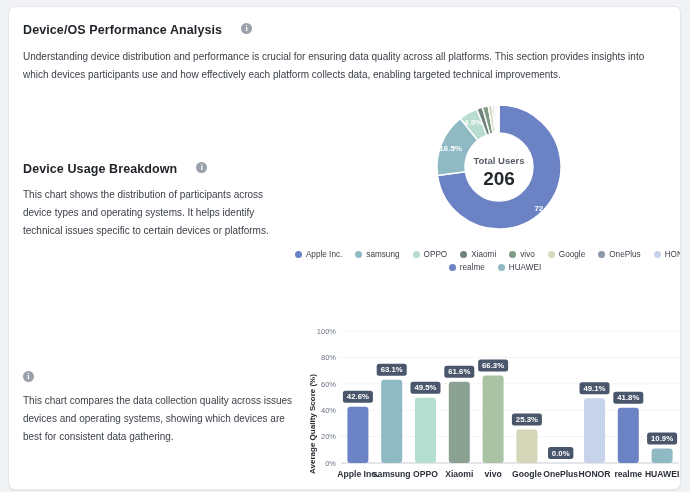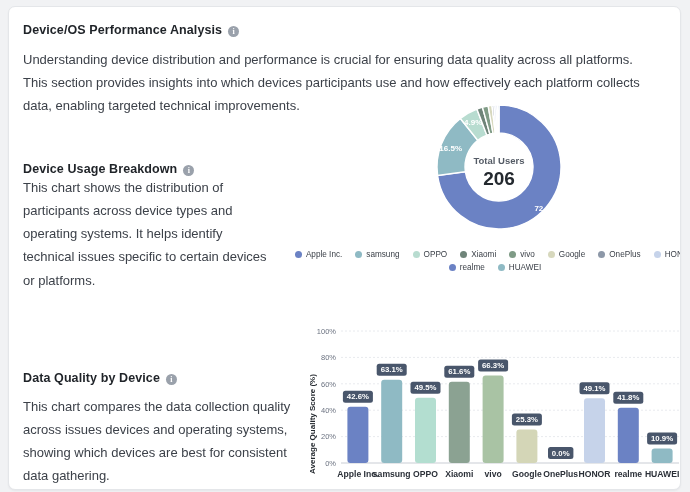--- a/index.html
+++ b/index.html
@@ -24,49 +24,49 @@
     border-radius: 7px;
     box-shadow: 0 1px 2px rgba(16,24,40,.05);
     overflow: hidden;
   }
   .section-title {
     font-size: 12.5px;
     font-weight: bold;
     color: #1f2328;
     letter-spacing: .1px;
     display: flex;
-    align-items: flex-end;
-    gap: 6px;
+    align-items: flex-start;
+    gap: 19px;
   }
   .info-icon {
     display: inline-block;
     width: 11px; height: 11px;
     border-radius: 50%;
     background: #9aa1ab;
     color: #ffffff;
     font-size: 8px;
     font-weight: bold;
     line-height: 11px;
     text-align: center;
     font-family: "Liberation Serif", serif;
     flex: none;
   }
   .para {
-    font-size: 13px;
+    font-size: 10px;
     line-height: 1.78;
     color: #3c4149;
   }
 
   
   #hdr { position: absolute; left: 14px; top: 16px; width: 640px; }
   #hdr .para { margin-top: 11px; width: 626px; }
 
   
   #usage-block { position: absolute; left: 14px; top: 155px; width: 268px; }
-  #usage-block .para { width: 252px; }
+  #usage-block .para { margin-top: 10px; width: 252px; }
   #quality-block { position: absolute; left: 14px; top: 364px; width: 268px; }
   #quality-block .para { margin-top: 10px; width: 272px; }
 
   
   #donut-wrap {
     position: absolute; left: 405px; top: 86px;
     width: 170px; height: 148px;
   }
   #donut-svg { display: block; }
   .donut-center-label {
@@ -128,21 +128,20 @@
     <div id="usage-block">
       <div class="section-title">
         <span>Device Usage Breakdown</span>
         <span class="info-icon">i</span>
       </div>
       <div class="para">This chart shows the distribution of participants across device types and operating systems. It helps identify technical issues specific to certain devices or platforms.</div>
     </div>
 
     <div id="quality-block">
       <div class="section-title">
-        <span>Data Quality by Device</span>
         <span class="info-icon">i</span>
       </div>
       <div class="para">This chart compares the data collection quality across issues devices and operating systems, showing which devices are best for consistent data gathering.</div>
     </div>
 
     <div id="donut-wrap">
       <svg id="donut-svg" width="170" height="148" viewBox="0 0 170 148">
         <g id="donut-slices">
             <path d="M 85 12 A 62 62 0 1 1 23.591391606807633 82.54299802244763 L 51.32431152631386 78.68486988327774 A 34 34 0 1 0 85 40 Z" fill="#6b82c4" stroke="#ffffff" stroke-width="1.4"></path>
             <path d="M 23.591391606807633 82.54299802244763 A 62 62 0 0 1 46.38715760973693 25.491769744251606 L 63.82521546340412 47.39871244039604 A 34 34 0 0 0 51.32431152631386 78.68486988327774 Z" fill="#8fbac4" stroke="#ffffff" stroke-width="1.4"></path>

